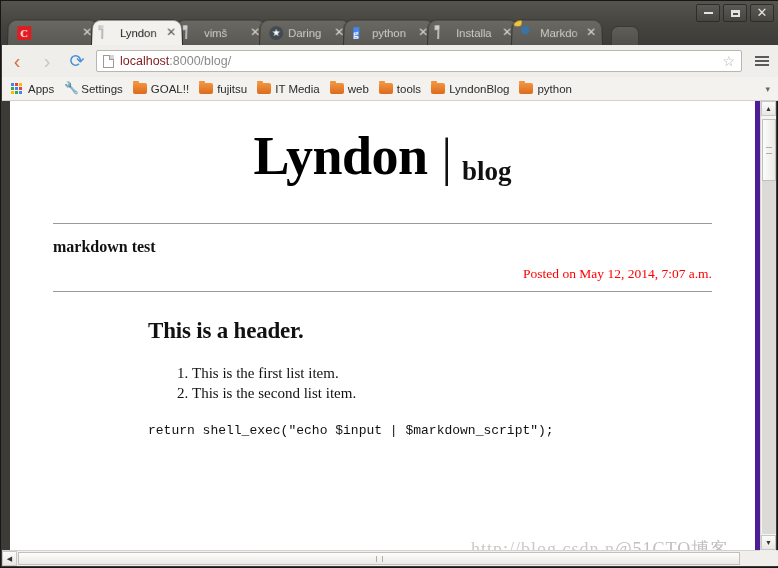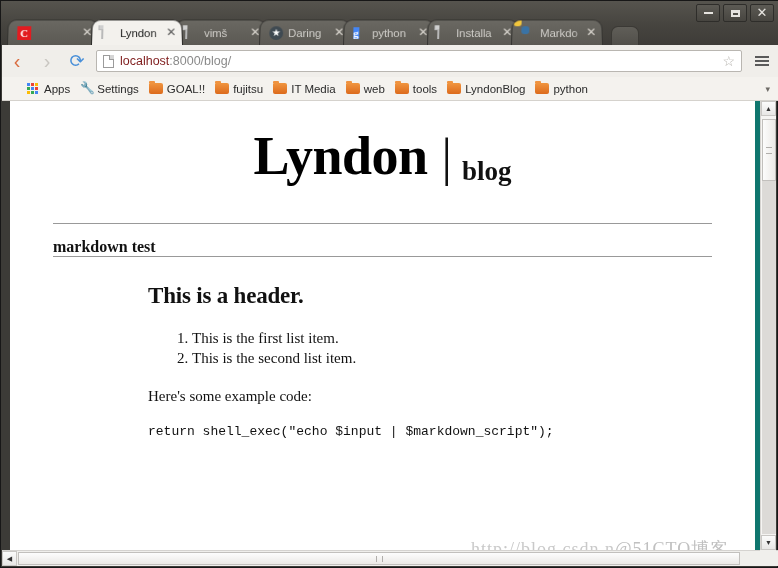--- a/index.html
+++ b/index.html
@@ -242,21 +242,21 @@
 
   
   #bookmarks {
     position: absolute;
     left: 1px; top: 76px;
     width: 776px; height: 24px;
     background: #f4f2ee;
     border-bottom: 1px solid #d5d2cd;
     display: flex;
     align-items: center;
-    padding-left: 20px;
+    padding-left: 4px;
     box-sizing: border-box;
   }
   .bm {
     display: flex;
     align-items: center;
     height: 20px;
     padding: 0 5px;
     font-size: 11.5px;
     color: #2b2b2b;
     white-space: nowrap;
@@ -300,21 +300,21 @@
     margin-right: 8px;
     color: #6e6b66;
     font-size: 9px;
   }
 
   
   #viewport {
     position: absolute;
     left: 9px; top: 100px;
     width: 760px; height: 449px;
-    background: #0f766e;
+    background: #4c1d95;
     overflow: hidden;
   }
   #page {
     position: absolute;
     left: 0; top: 0;
     width: 745px;
     height: 449px;
     background: #fff;
     font-family: "Liberation Serif", serif;
     color: #111;
@@ -656,29 +656,29 @@
   <div id="viewport">
     <div id="page">
 
       <div class="site-header">
         <span class="site-title">Lyndon</span><span class="site-sep">|</span><span class="site-sub">blog</span>
       </div>
 
 
       <div class="post-wrap">
         <div class="post-title">markdown test</div>
+        <div class="post-meta">Posted on May 12, 2014, 7:07 a.m.</div>
         <div class="post-rule"></div>
 
         <div class="post-body">
           <h2>This is a header.</h2>
           <ol>
             <li>This is the first list item.</li>
             <li>This is the second list item.</li>
           </ol>
-          <p>Here's some example code:</p>
           <pre>return shell_exec("echo $input | $markdown_script");</pre>
         </div>
       </div>
 
     </div>
   </div>
 
   <div id="watermark">
     <span>http://blog.csdn.n</span><span class="cn">@51CTO博客</span>
   </div>

